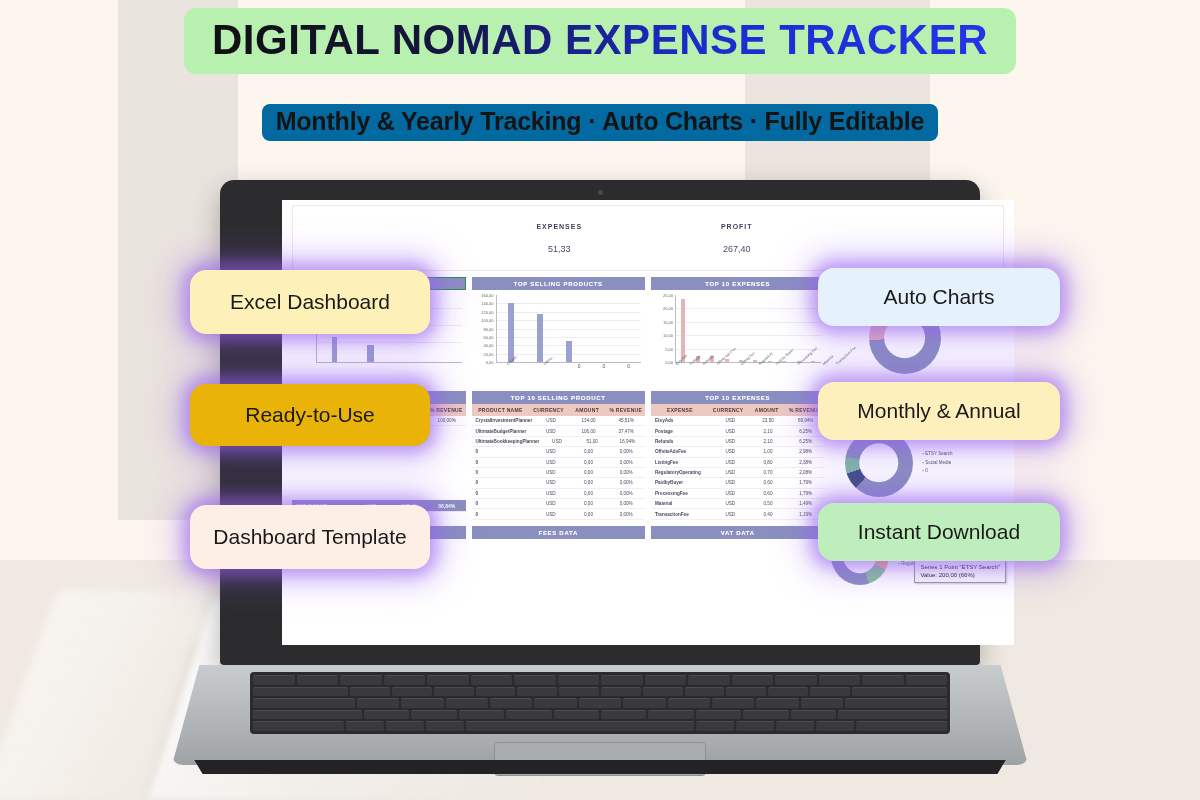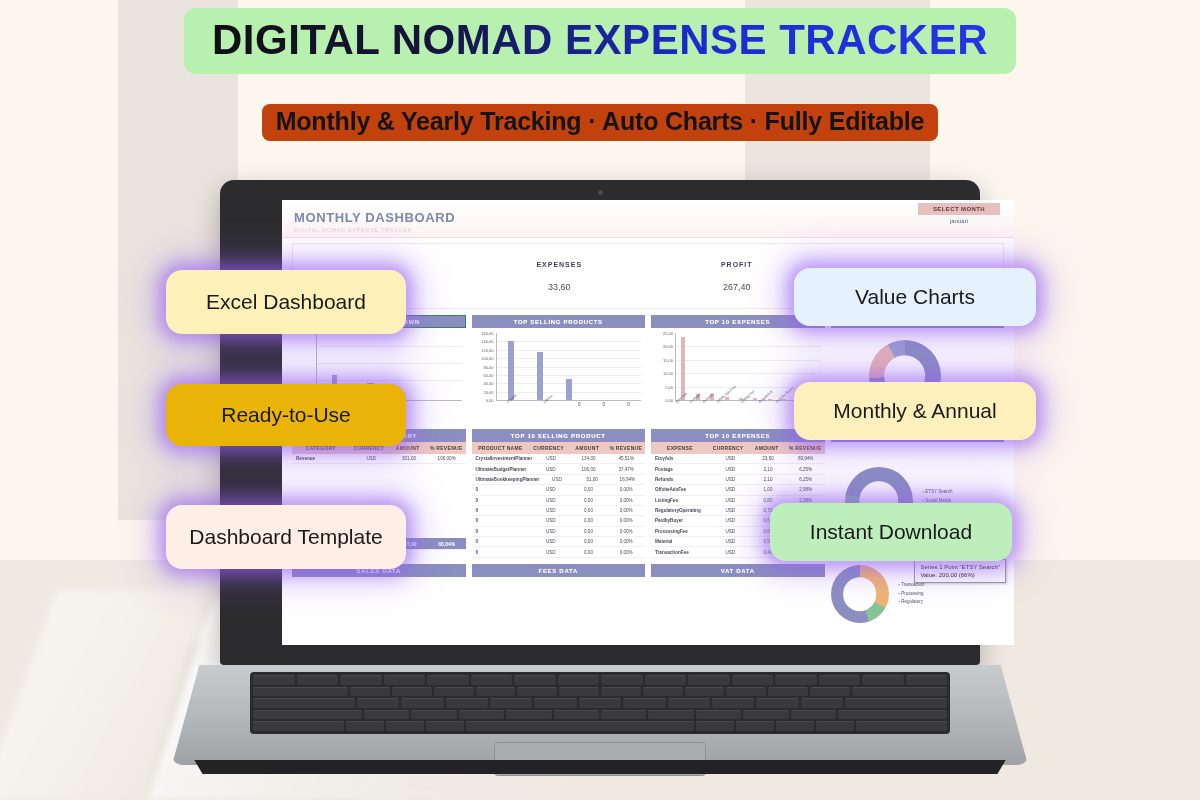--- a/index.html
+++ b/index.html
@@ -31,21 +31,21 @@
   .title-pill{display:inline-block;background:#b8f0b0;border-radius:12px;
     padding:8px 28px 10px;}
   .title-text{
     font-family:"Liberation Sans", sans-serif;
     font-weight:bold;font-size:42px;letter-spacing:.5px;
     background:linear-gradient(95deg,#101010 0%,#15153a 28%,#1c2bcb 62%,#2633e8 100%);
     -webkit-background-clip:text;background-clip:text;color:transparent;
     white-space:nowrap;
   }
   .subtitle-wrap{position:absolute;left:0;top:104px;width:1200px;text-align:center;z-index:40;}
-  .subtitle-pill{display:inline-block;background:#c2410c;border-radius:8px;padding:3px 14px 5px;}
+  .subtitle-pill{display:inline-block;background:#0369a1;border-radius:8px;padding:3px 14px 5px;}
   .subtitle-text{font-weight:bold;font-size:25px;color:#141414;white-space:nowrap;letter-spacing:-.2px;}
 
   
   .laptop{position:absolute;left:172px;top:180px;width:856px;height:600px;z-index:10;}
   .lid{position:absolute;left:48px;top:0;width:760px;height:485px;background:#2c2c2e;
     border-radius:14px 14px 4px 4px;box-shadow:0 10px 28px rgba(0,0,0,.28);}
   .cam{position:absolute;left:50%;top:10px;width:5px;height:5px;margin-left:-2.5px;
     border-radius:50%;background:#4a4a4c;}
   .screen{position:absolute;left:62px;top:20px;width:732px;height:445px;background:#ffffff;
     overflow:hidden;}
@@ -123,27 +123,27 @@
   .t-row div:first-child{flex:1.5;text-align:left;padding-left:4px;font-weight:bold;}
   .t-row.total{background:#8a8fc0;}
   .t-row.total div{color:#fff;font-weight:bold;font-size:5px;}
 
   .tooltip{position:absolute;right:8px;bottom:62px;background:#fbfbfb;border:1px solid #9a9a9a;
     padding:3px 5px;font-size:6px;color:#222;line-height:1.35;z-index:5;box-shadow:1px 1px 2px rgba(0,0,0,.2);}
 
   
   .badge{position:absolute;z-index:60;border-radius:16px;display:flex;align-items:center;
     justify-content:center;font-size:21px;color:#1a1a1a;
-    box-shadow:0 0 16px 7px rgba(150,95,240,.55), 0 0 34px 16px rgba(150,95,240,.26);}
+    box-shadow:0 0 16px 7px rgba(150,95,240,.55), 0 0 34px 16px rgba(150,95,240,.26);margin-left:24px;}
   #b-excel   {left:166px;top:270px;width:240px;height:64px;background:#fdf0b8;}
   #b-ready   {left:166px;top:384px;width:240px;height:62px;background:#eab308;}
   #b-edit    {left:166px;top:505px;width:240px;height:64px;background:#fdeee6;}
   #b-charts  {left:794px;top:268px;width:242px;height:58px;background:#e6f1fe;}
   #b-monthly {left:794px;top:382px;width:242px;height:58px;background:#fdf0bc;}
-  #b-instant {left:770px;top:503px;width:242px;height:58px;background:#bfeebd;}
+  #b-instant {left:794px;top:503px;width:242px;height:58px;background:#bfeebd;}
 </style>
 </head>
 <body>
 
 <div class="bg-wall">
   <div class="wall-panel" id="wp1"></div>
   <div class="wall-panel" id="wp2"></div>
   <div class="wall-panel" id="wp3"></div>
   <div class="shadow-diag"></div>
   <div class="floor-glow"></div>
@@ -161,34 +161,26 @@
   </span>
 </div>
 
 <div class="laptop">
   <div class="lid">
     <div class="cam"></div>
     <div class="screen">
 
       <div class="sheet">
 
-        <div class="sheet-head">
-          <div class="sheet-title">MONTHLY DASHBOARD</div>
-          <div class="sheet-sub">DIGITAL NOMAD EXPENSE TRACKER</div>
-          <div class="month-box">
-            <div class="month-label">SELECT MONTH</div>
-            <div class="month-val">januari</div>
-          </div>
-        </div>
 
         <div class="kpi-row">
           <div class="kpi"></div>
           <div class="kpi">
             <div class="k-label">EXPENSES</div>
-            <div class="k-val">33,60</div>
+            <div class="k-val">51,33</div>
           </div>
           <div class="kpi">
             <div class="k-label">PROFIT</div>
             <div class="k-val">267,40</div>
           </div>
           <div class="kpi"></div>
         </div>
 
         <div class="grid-4">
 
@@ -596,15 +588,15 @@
         <div class="key wide"></div>
       </div>
     </div>
   <div class="trackpad"></div>
   <div class="foot"></div>
 </div>
 
 <div class="badge" id="b-excel">Excel Dashboard</div>
 <div class="badge" id="b-ready">Ready-to-Use</div>
 <div class="badge" id="b-edit">Dashboard Template</div>
-<div class="badge" id="b-charts">Value Charts</div>
+<div class="badge" id="b-charts">Auto Charts</div>
 <div class="badge" id="b-monthly">Monthly &amp; Annual</div>
 <div class="badge" id="b-instant">Instant Download</div>
 
 </body></html>

